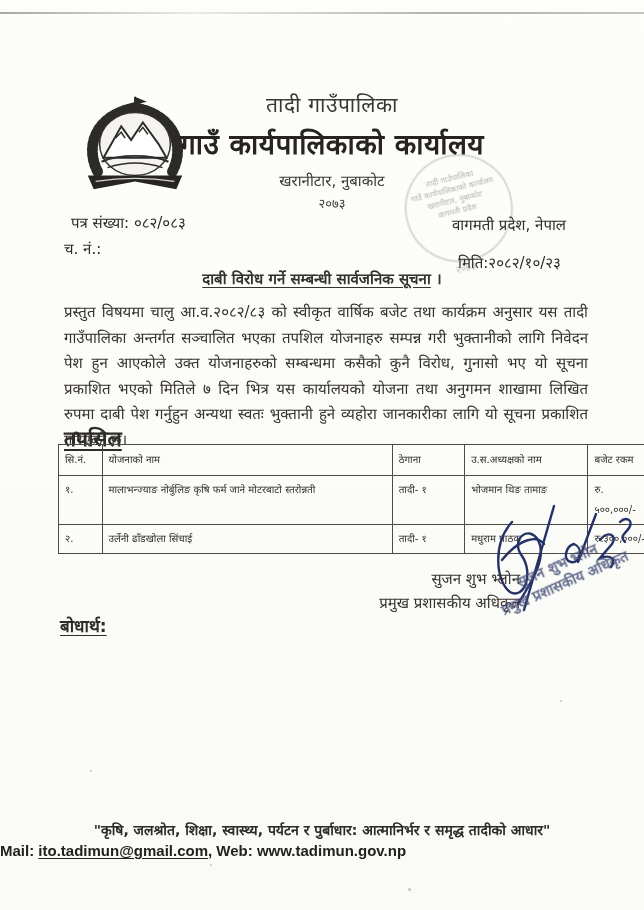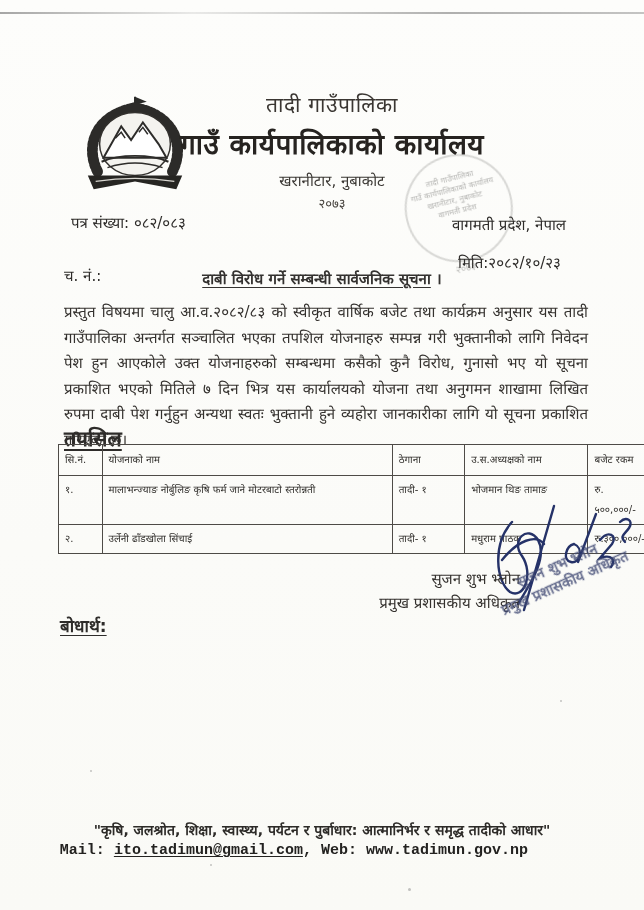--- a/index.html
+++ b/index.html
@@ -58,22 +58,22 @@
   .nstamp{position:absolute;left:462px;top:598px;width:200px;transform:rotate(-24deg);
     transform-origin:left top;color:#414a74;opacity:.8;filter:blur(.3px);
     font-weight:bold;font-size:14.5px;line-height:19px;text-align:center;}
 
   .bodartha{position:absolute;left:60px;top:614px;font-size:17px;font-weight:bold;text-decoration:underline;text-underline-offset:3px;}
   .bodartha-line{position:absolute;left:64px;top:640px;font-size:15px;color:#34312e;}
 
   
   .slogan{position:absolute;left:0;top:820px;width:644px;text-align:center;
     font-size:14px;font-weight:bold;color:#2d2b28;}
-  .mailline{position:absolute;left:0;top:842px;width:528px;text-align:right;
-    font-family:Liberation Mono, monospace;font-size:15px;font-weight:bold;color:#232220;}
+  .mailline{position:absolute;left:0;top:842px;width:528px;text-align:left;
+    font-family:Liberation Sans, sans-serif;font-size:15px;font-weight:bold;color:#232220;}
   .mailline .email{text-decoration:underline;text-underline-offset:2px;}
 </style>
 </head>
 <body>
 
 <div class="page">
 
   <div class="scanline"></div>
 
   <div class="emblem">
@@ -109,21 +109,21 @@
     <div class="pad"></div>
     <div class="ln">तादी गाउँपालिका</div>
     <div class="ln">गाउँ कार्यपालिकाको कार्यालय</div>
     <div class="ln">खरानीटार, नुबाकोट</div>
     <div class="ln">वागमती प्रदेश</div>
     <div class="yr">२०७३</div>
   </div>
 
   <div class="abs f15" style="left:64px;top:212px;margin-left:7px;">पत्र संख्या: ०८२/०८३</div>
   <div class="abs f15" style="left:452px;top:214px;">वागमती प्रदेश, नेपाल</div>
-  <div class="abs f15" style="left:64px;top:238px;margin-top:27px;">च. नं.:</div>
+  <div class="abs f15" style="left:64px;top:238px;">च. नं.:</div>
   <div class="abs f15" style="left:458px;top:252px;">मिति:२०८२/१०/२३</div>
 
   <div class="subject">
     <span class="u">दाबी विरोध गर्ने सम्बन्धी सार्वजनिक सूचना</span>
     <span>।</span>
   </div>
 
   <div class="bodytext">प्रस्तुत विषयमा चालु आ.व.२०८२/८३ को स्वीकृत वार्षिक बजेट तथा कार्यक्रम अनुसार यस तादी गाउँपालिका अन्तर्गत सञ्चालित भएका तपशिल योजनाहरु सम्पन्न गरी भुक्तानीको लागि निवेदन पेश हुन आएकोले उक्त योजनाहरुको सम्बन्धमा कसैको कुनै विरोध, गुनासो भए यो सूचना प्रकाशित भएको मितिले ७ दिन भित्र यस कार्यालयको योजना तथा अनुगमन शाखामा लिखित रुपमा दाबी पेश गर्नुहुन अन्यथा स्वतः भुक्तानी हुने व्यहोरा जानकारीका लागि यो सूचना प्रकाशित गरिएको छ।</div>
 
   <div class="tapasil">तपसिल</div>

